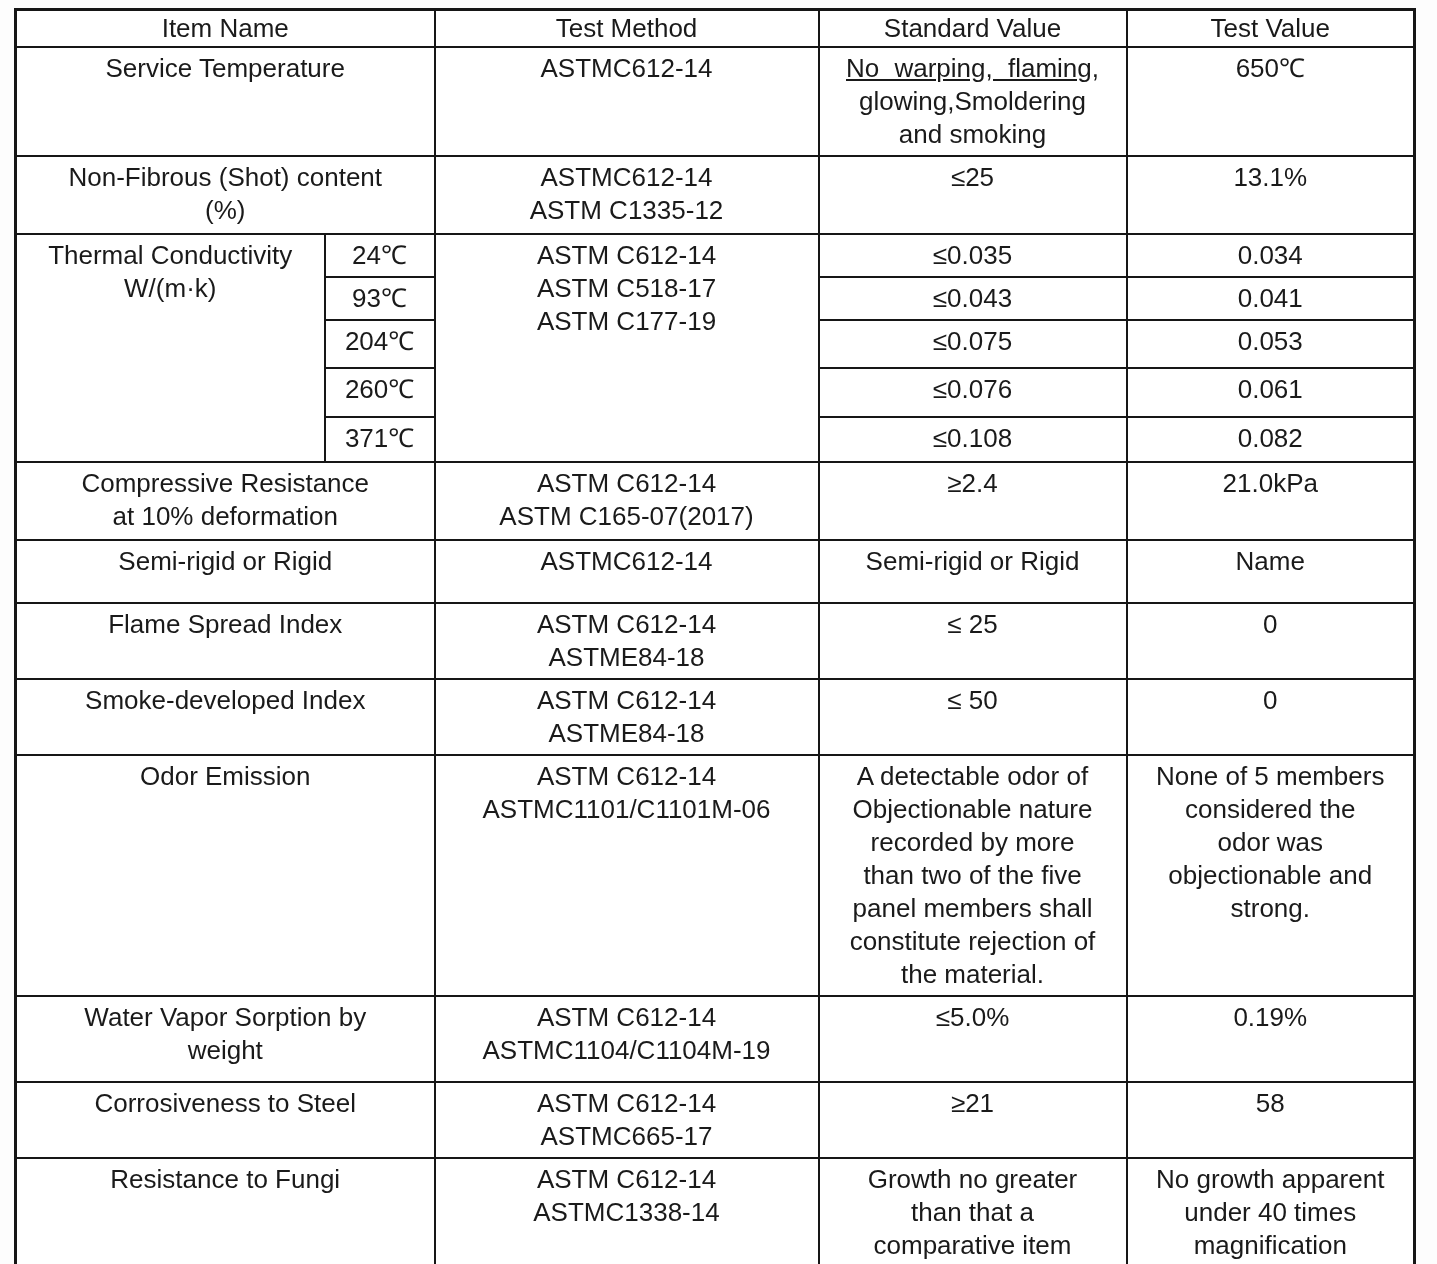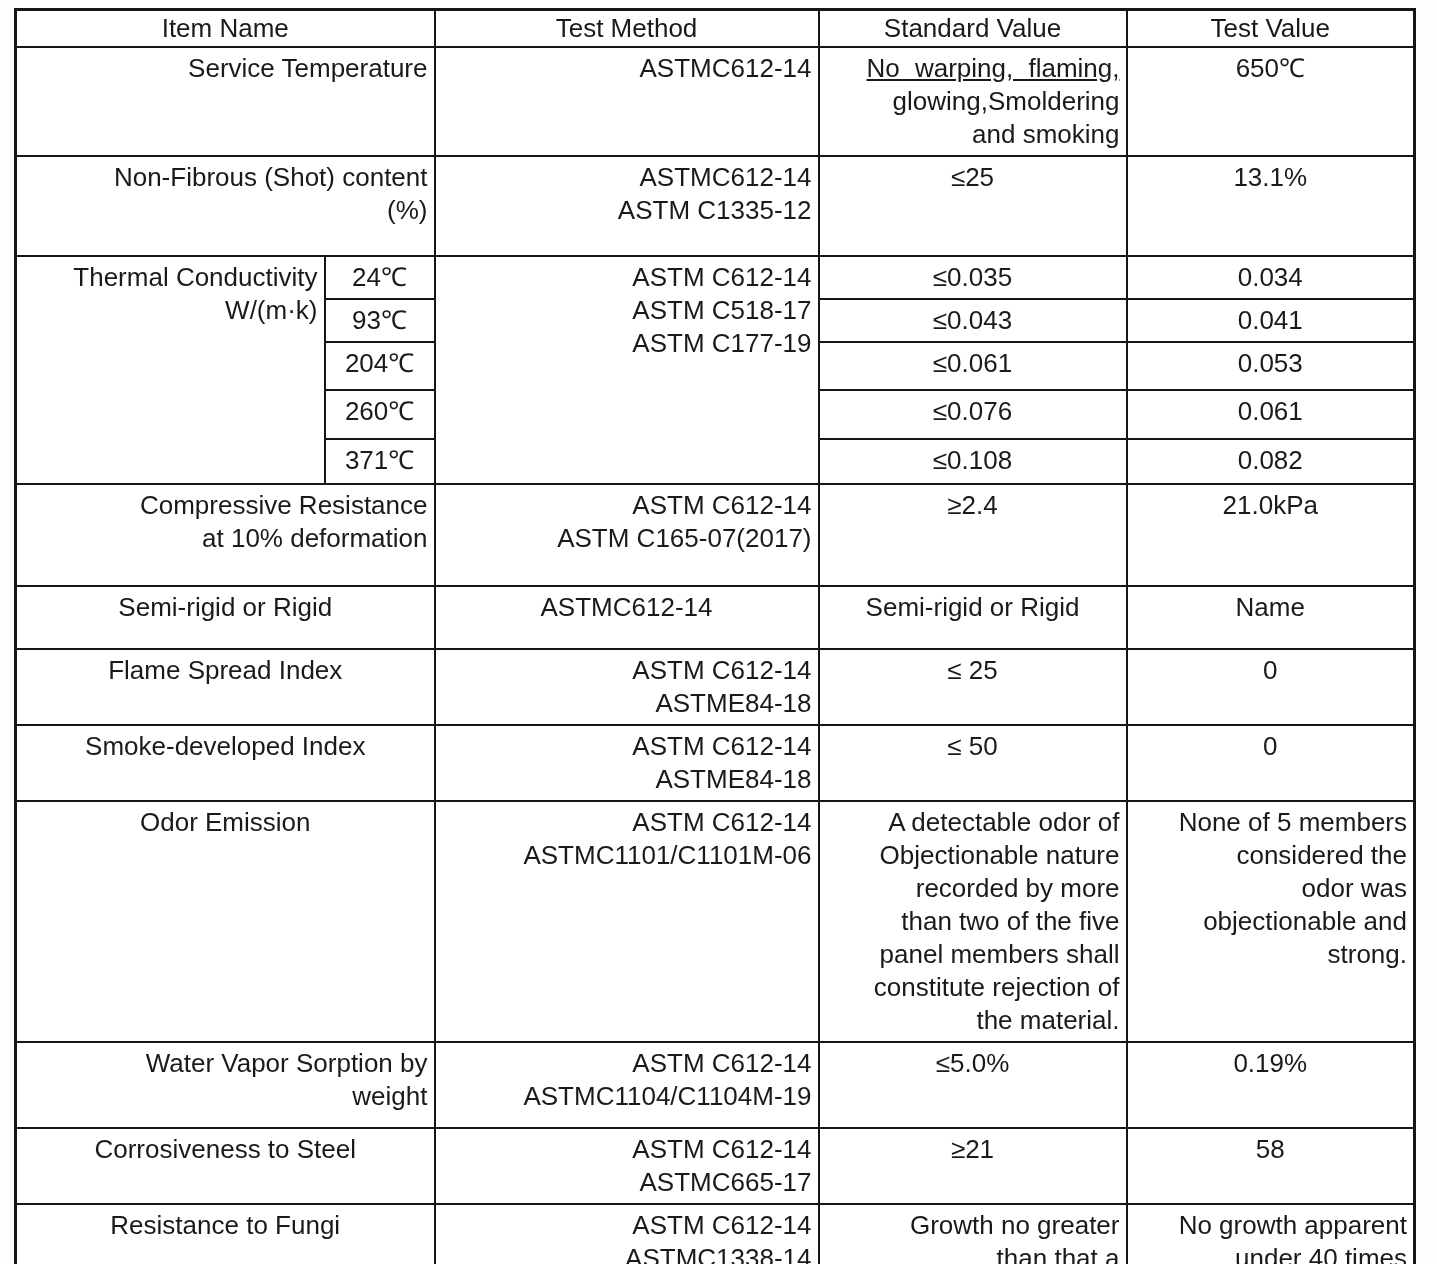--- a/index.html
+++ b/index.html
@@ -25,21 +25,21 @@
     font-weight:400;
     text-align:center;
     vertical-align:top;
     padding:4px 6px;
     overflow:hidden;
   }
   table.spec th{font-weight:400;padding:1px 6px;margin-top:17px;}
   td.vm{vertical-align:middle;}
   td.tl{text-align:left;padding-left:10px;}
   .ws{word-spacing:8px;text-decoration:underline;}
-  .line{white-space:nowrap;text-align:right;}
+  .line{white-space:nowrap;}
 </style>
 </head>
 <body>
 
 <div class="page">
   <table class="spec">
     <colgroup>
       <col style="width:309px">
       <col style="width:110px">
       <col style="width:384px">
@@ -63,21 +63,21 @@
         <div class="line">ASTMC612-14</div>
       </td>
       <td class="tl">
         <div class="line ws">No warping, flaming,</div>
         <div class="line">glowing,Smoldering</div>
         <div class="line">and smoking</div>
       </td>
       <td>650℃</td>
     </tr>
 
-    <tr style="height:100px">
+    <tr style="height:78px">
       <td colspan="2">
         <div class="line">Non-Fibrous (Shot) content</div>
         <div class="line">(%)</div>
       </td>
       <td>
         <div class="line">ASTMC612-14</div>
         <div class="line">ASTM C1335-12</div>
       </td>
       <td>≤25</td>
       <td>13.1%</td>
@@ -97,35 +97,35 @@
       <td class="vm">≤0.035</td>
       <td class="vm">0.034</td>
     </tr>
     <tr style="height:42px">
       <td class="vm">93℃</td>
       <td class="vm">≤0.043</td>
       <td class="vm">0.041</td>
     </tr>
     <tr style="height:48px">
       <td class="vm">204℃</td>
-      <td class="vm">≤0.061</td>
+      <td class="vm">≤0.075</td>
       <td class="vm">0.053</td>
     </tr>
     <tr style="height:49px">
       <td class="vm">260℃</td>
       <td class="vm">≤0.076</td>
       <td class="vm">0.061</td>
     </tr>
     <tr style="height:45px">
       <td class="vm">371℃</td>
       <td class="vm">≤0.108</td>
       <td class="vm">0.082</td>
     </tr>
 
-    <tr style="height:102px">
+    <tr style="height:78px">
       <td colspan="2">
         <div class="line">Compressive Resistance</div>
         <div class="line">at 10% deformation</div>
       </td>
       <td>
         <div class="line">ASTM C612-14</div>
         <div class="line">ASTM C165-07(2017)</div>
       </td>
       <td>≥2.4</td>
       <td>21.0kPa</td>

